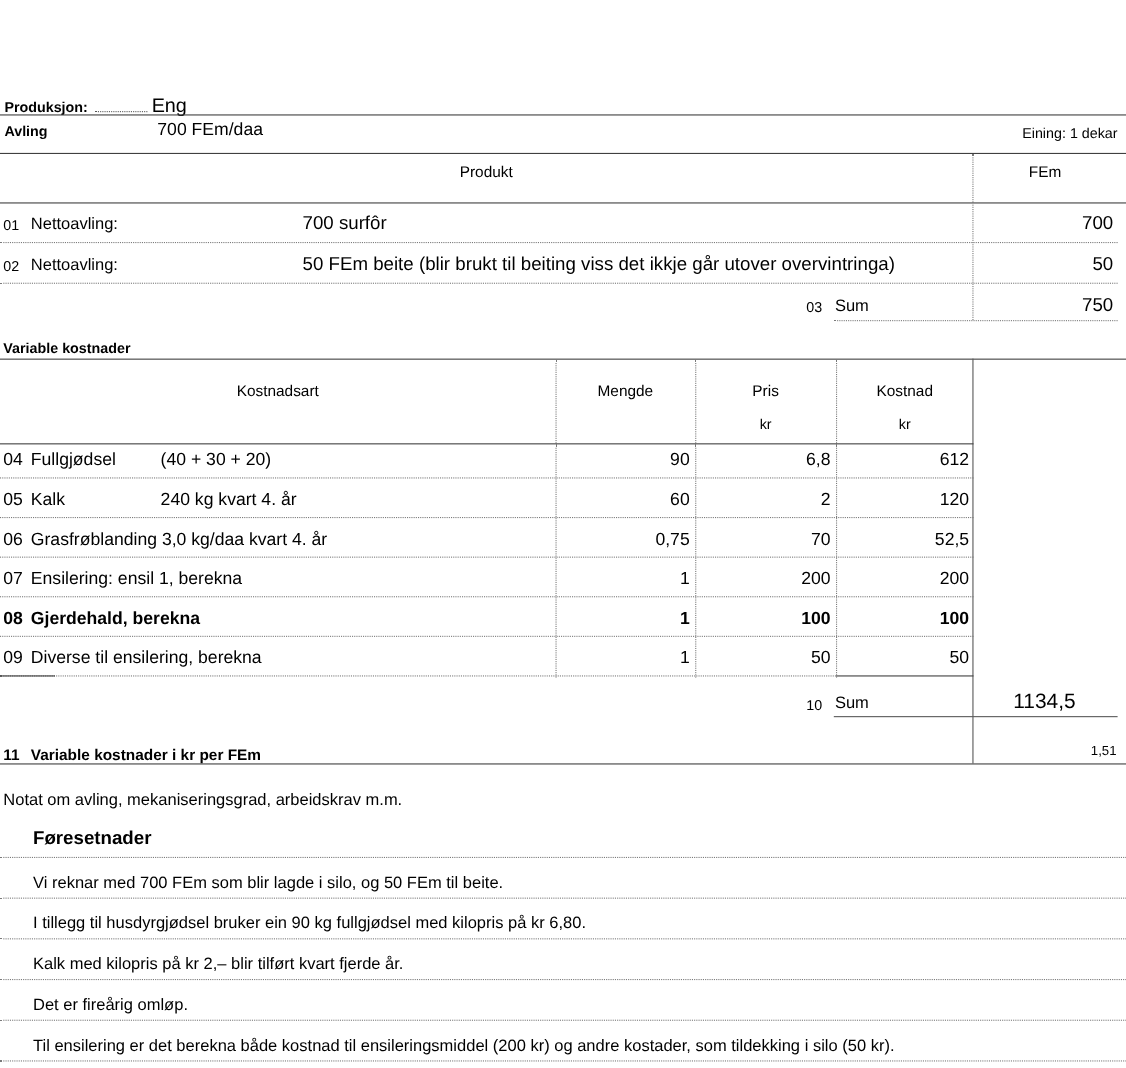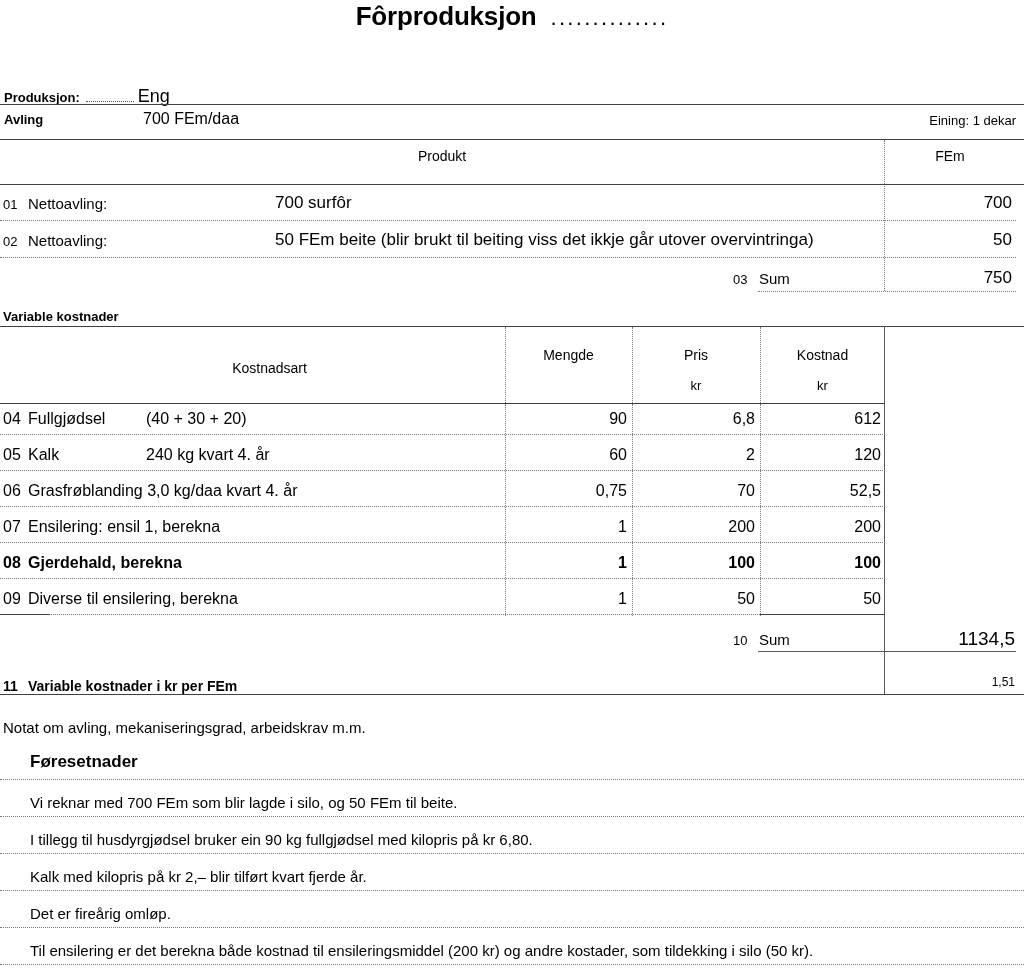--- a/index.html
+++ b/index.html
@@ -291,21 +291,21 @@
     position: absolute;
     left: 759px;
     top: 3px;
     font-size: 15px;
   }
   .k-sum-val {
     position: absolute;
     left: 884px;
     width: 131px;
     top: 0px;
-    text-align: right;
+    text-align: center;
     font-size: 19px;
   }
   .vk-per-fem-num {
     position: absolute;
     left: 3px;
     top: 2px;
     font-size: 14px;
     font-weight: bold;
   }
   .vk-per-fem-text {
@@ -343,24 +343,20 @@
     left: 30px;
     font-size: 15px;
     white-space: nowrap;
   }
 </style>
 </head>
 <body>
 
 <div class="page">
 
-  <div class="title-row">
-    <span class="title-text">Fôrproduksjon</span>
-    <span class="title-dots">..............</span>
-  </div>
 
   <div class="produksjon-row">
     <span class="produksjon-label">Produksjon:</span>
     <span class="produksjon-leader"></span>
     <span class="produksjon-value">Eng</span>
   </div>
 
   <div class="rule-solid-dark" style="left:0; top:104px; width:1024px;"></div>
 
   <div class="avling-row">
@@ -399,21 +395,21 @@
   <div class="sum-row-top" style="top:268px;">
     <span class="sum-num">03</span>
     <span class="sum-label">Sum</span>
     <span class="sum-val">750</span>
   </div>
   <div class="rule-dotted" style="left:758px; top:291px; width:258px;"></div>
 
   <span class="vk-head">Variable kostnader</span>
   <div class="rule-solid-dark" style="left:0; top:326px; width:1024px;"></div>
 
-  <div class="kost-head-cell" style="left:0; top:360px; width:505px;margin-left:17px;">Kostnadsart</div>
+  <div class="kost-head-cell" style="left:0; top:347px; width:505px;">Kostnadsart</div>
   <div class="kost-head-cell" style="left:505px; top:347px; width:127px;">Mengde</div>
   <div class="kost-head-cell" style="left:632px; top:347px; width:128px;">Pris</div>
   <div class="kost-head-cell" style="left:760px; top:347px; width:125px;">Kostnad</div>
   <div class="kost-head-cell" style="left:632px; top:378px; width:128px; font-size:13px;">kr</div>
   <div class="kost-head-cell" style="left:760px; top:378px; width:125px; font-size:13px;">kr</div>
 
   <div class="vrule-dotted" style="left:505px; top:327px; height:76px;"></div>
   <div class="vrule-dotted" style="left:632px; top:327px; height:76px;"></div>
   <div class="vrule-dotted" style="left:760px; top:327px; height:76px;"></div>
   <div class="vrule-solid" style="left:884px; top:326px; height:294px;"></div>

